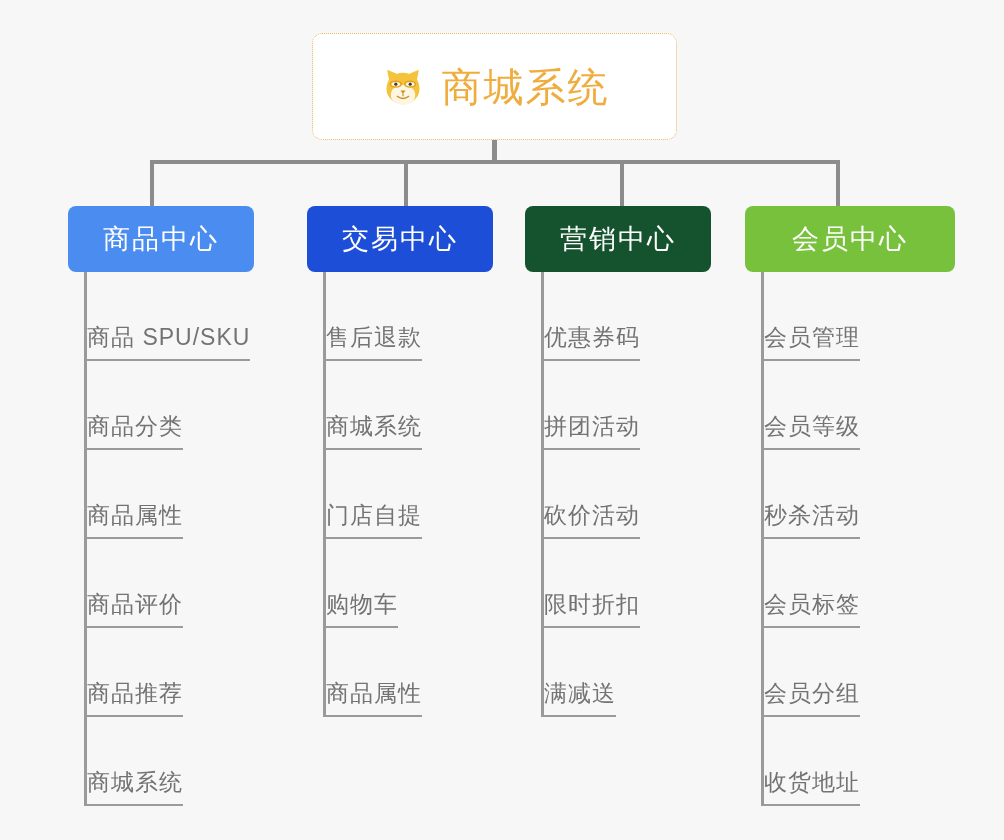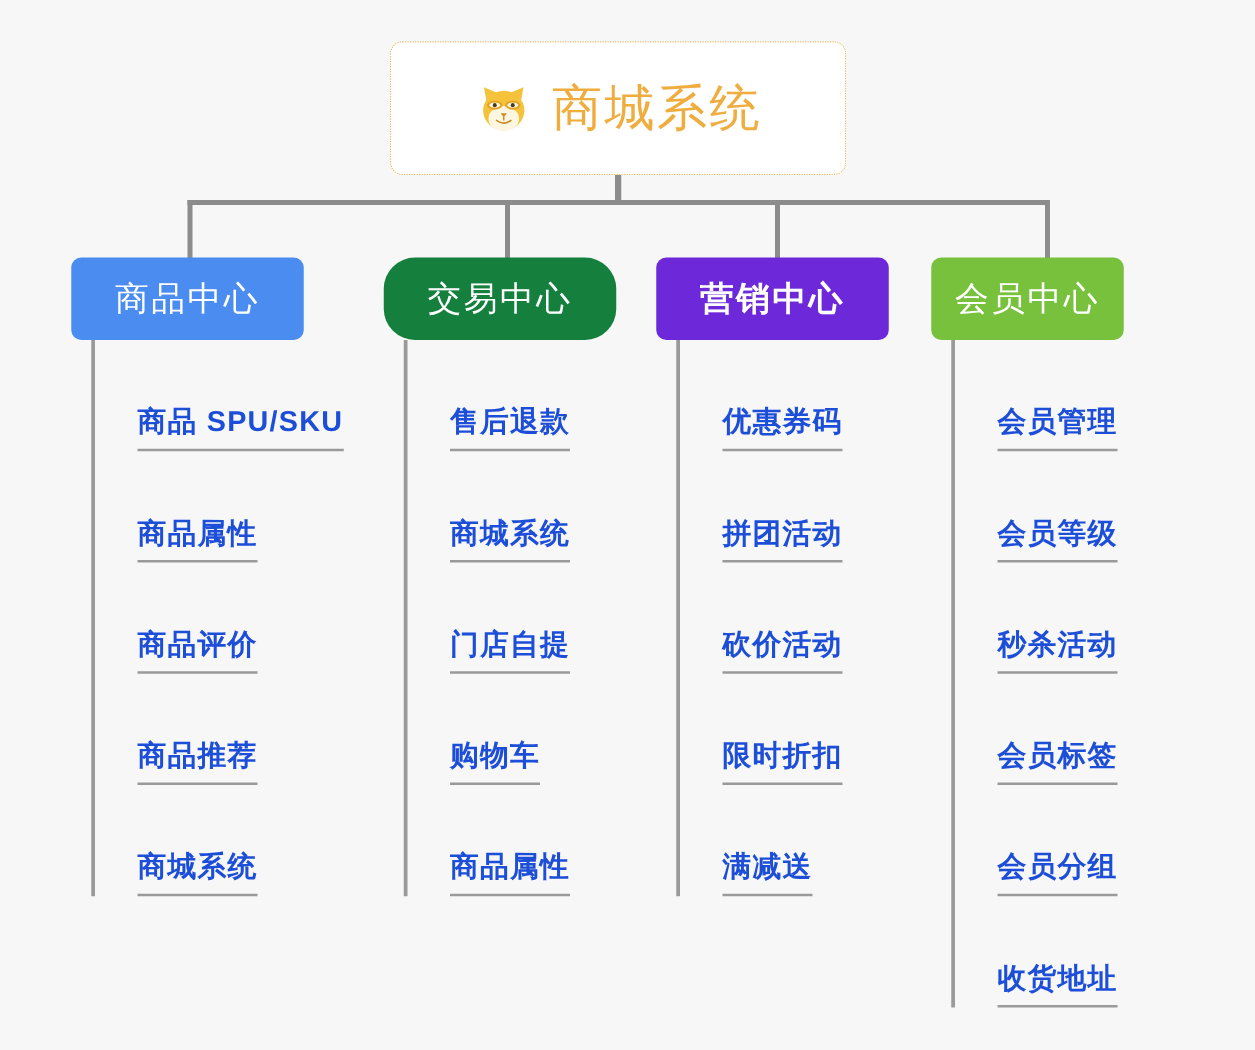--- a/index.html
+++ b/index.html
@@ -75,69 +75,67 @@
   .drop-1 { left: 150px; }
   .drop-2 { left: 404px; }
   .drop-3 { left: 620px; }
   .drop-4 { left: 836px; }
 
   
   .branch {
     position: absolute;
     top: 206px;
   }
-  .branch-1 { left: 57px;  width: 256px; }
+  .branch-1 { left: 68px;  width: 256px; }
   .branch-2 { left: 307px; width: 200px; }
   .branch-3 { left: 525px; width: 200px; }
   .branch-4 { left: 745px; width: 200px; }
 
   .branch-header {
     display: block;
     box-sizing: border-box;
     height: 66px;
     border-radius: 8px;
     color: #ffffff;
     font-size: 27px;
     line-height: 66px;
     text-align: center;
     letter-spacing: 2px;
     white-space: nowrap;
   }
   .branch-1 .branch-header { width: 186px; margin-left: 0px; }
   .branch-2 .branch-header { width: 186px; margin-left: 0px; }
   .branch-3 .branch-header { width: 186px; margin-left: 0px; }
-  .branch-4 .branch-header { width: 154px; margin-left: 0px; }
+  .branch-4 .branch-header { width: 210px; margin-left: 0px; }
 
   
   .leaf-list {
     position: relative;
     margin-left: 16px;
     padding-left: 0;
     border-left: 3px solid #9a9a9a;
     list-style: none;
     margin-top: 0;
     margin-bottom: 0;
   }
   .leaf-item {
     height: 89px;
     box-sizing: border-box;
     display: flex;
     align-items: flex-end;
     position: relative;
   }
   .leaf-label {
     display: inline-block;
-    margin-left: 34px;
     padding-bottom: 6px;
     border-bottom: 2px solid #9a9a9a;
     font-size: 23px;
-    color: #1d4ed8;
+    color: #737373;
     white-space: nowrap;
     letter-spacing: 1px;
-    font-weight: bold;
   }
 </style>
 </head>
 <body style="background: rgb(247, 247, 247);">
 
 <div class="mindmap">
 
   <div class="root-node" style="border-color: rgb(232, 184, 99); background: rgb(255, 255, 255);">
     <svg class="root-emoji" viewBox="0 0 64 64">
 
@@ -170,57 +168,60 @@
   <div class="conn conn-drop drop-3" style="background: rgb(140, 140, 140);"></div>
   <div class="conn conn-drop drop-4" style="background: rgb(140, 140, 140);"></div>
 
   <div class="branch branch-1">
     <div class="branch-header" style="background:#4a8cf0;">商品中心</div>
     <ul class="leaf-list">
       <li class="leaf-item">
           <span class="leaf-label">商品 SPU/SKU</span>
         </li>
       <li class="leaf-item">
+          <span class="leaf-label">商品分类</span>
+        </li>
+      <li class="leaf-item">
           <span class="leaf-label">商品属性</span>
         </li>
       <li class="leaf-item">
           <span class="leaf-label">商品评价</span>
         </li>
       <li class="leaf-item">
           <span class="leaf-label">商品推荐</span>
         </li>
       <li class="leaf-item">
           <span class="leaf-label">商城系统</span>
         </li>
     </ul>
   </div>
 
   <div class="branch branch-2">
-    <div class="branch-header" style="background:#15803d;border-radius:25px;">交易中心</div>
+    <div class="branch-header" style="background:#1d4ed8;">交易中心</div>
     <ul class="leaf-list">
       <li class="leaf-item">
           <span class="leaf-label">售后退款</span>
         </li>
       <li class="leaf-item">
           <span class="leaf-label">商城系统</span>
         </li>
       <li class="leaf-item">
           <span class="leaf-label">门店自提</span>
         </li>
       <li class="leaf-item">
           <span class="leaf-label">购物车</span>
         </li>
       <li class="leaf-item">
           <span class="leaf-label">商品属性</span>
         </li>
     </ul>
   </div>
 
   <div class="branch branch-3">
-    <div class="branch-header" style="background:#6d28d9;font-weight:bold;">营销中心</div>
+    <div class="branch-header" style="background:#14532d;">营销中心</div>
     <ul class="leaf-list">
       <li class="leaf-item">
           <span class="leaf-label">优惠券码</span>
         </li>
       <li class="leaf-item">
           <span class="leaf-label">拼团活动</span>
         </li>
       <li class="leaf-item">
           <span class="leaf-label">砍价活动</span>
         </li>

